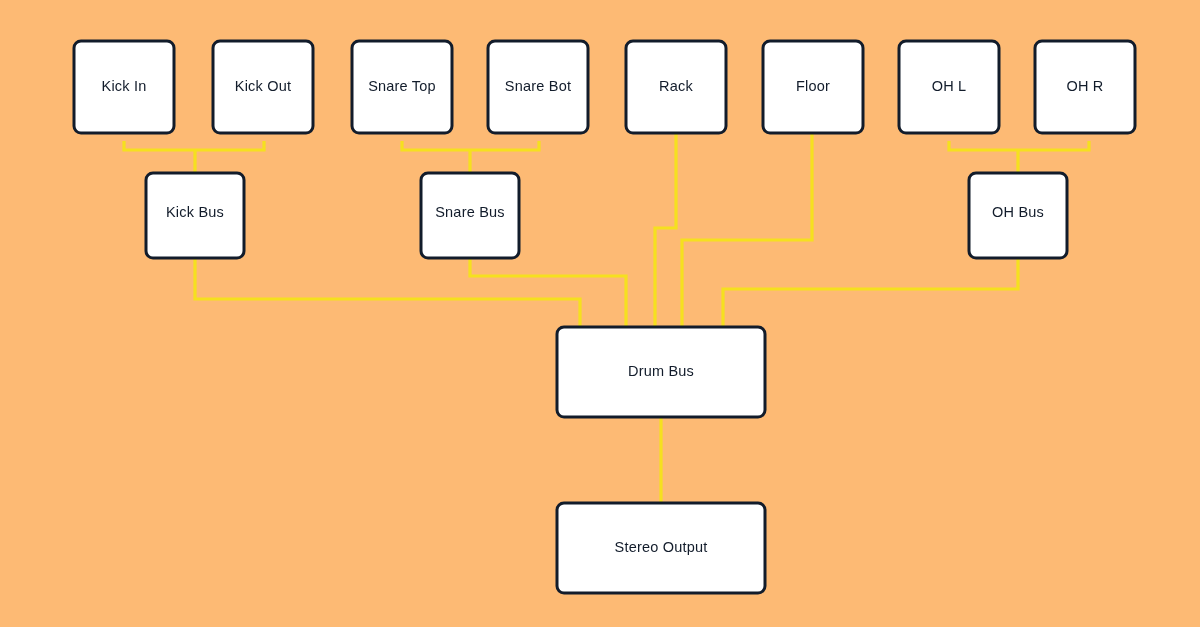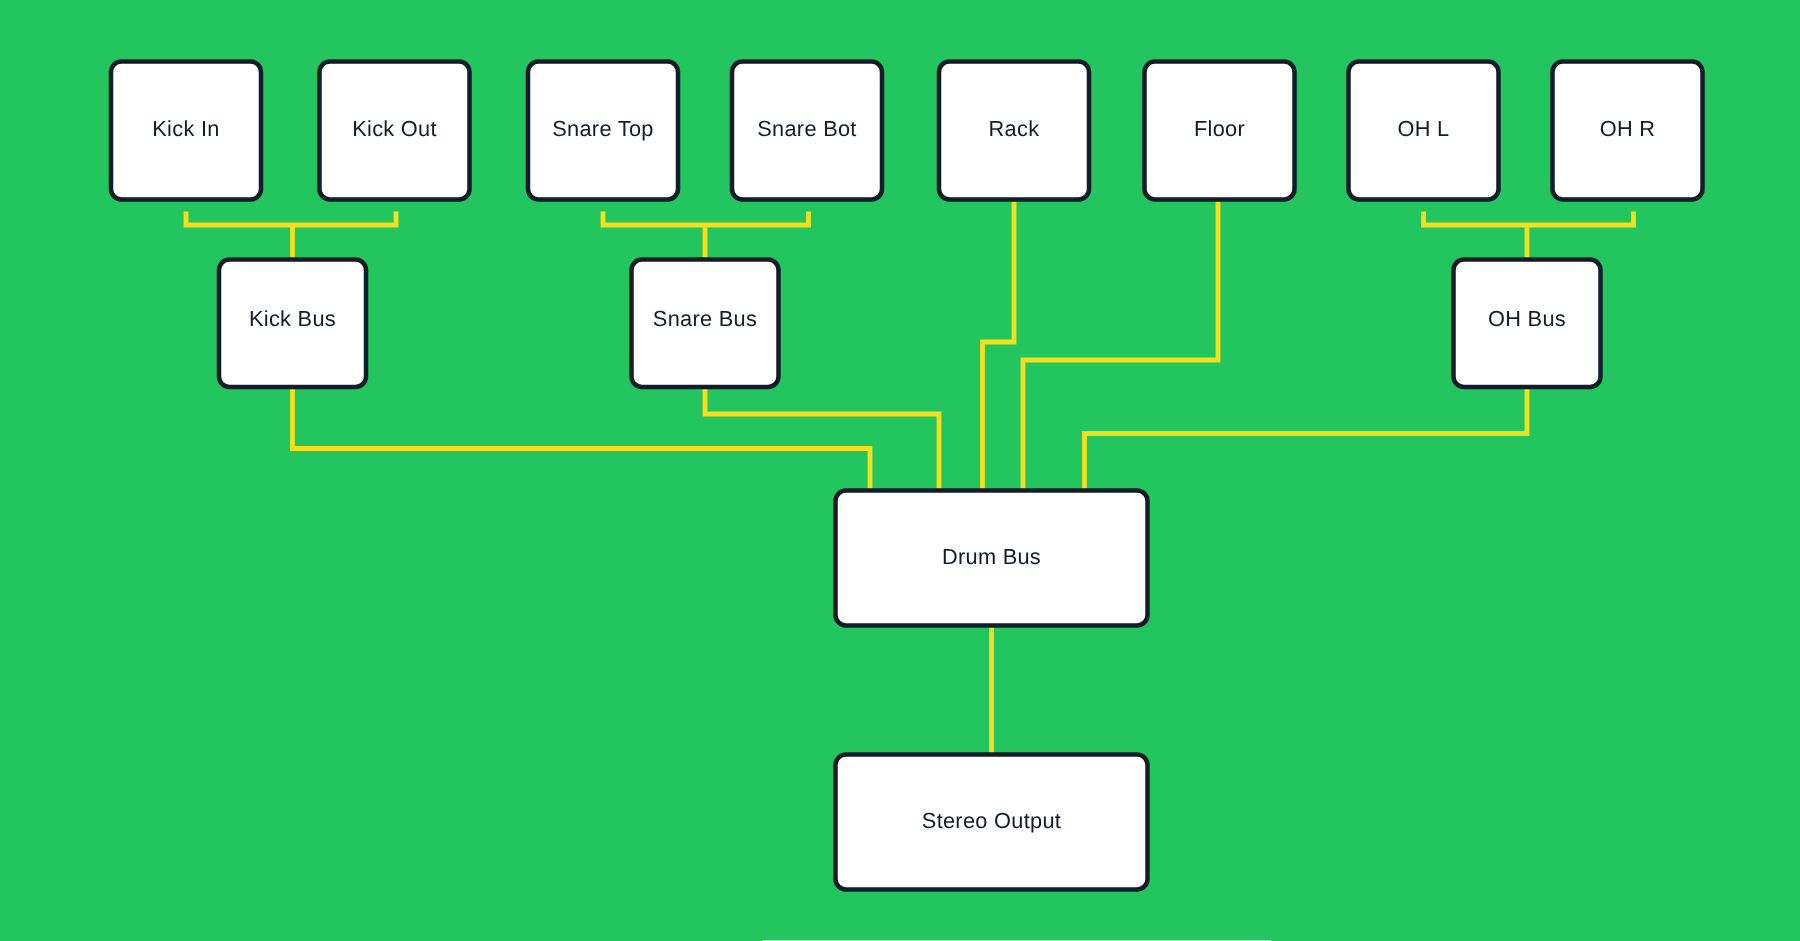--- a/index.html
+++ b/index.html
@@ -11,21 +11,21 @@
   body {
     width: 1200px;
     height: 627px;
     font-family: "Liberation Sans", sans-serif;
     overflow: hidden;
   }
   #diagram-root {
     position: relative;
     width: 1200px;
     height: 627px;
-    background: #22c55e;
+    background: #fdba74;
     text-align: right;
   }
   svg#flow-svg {
     position: absolute;
     top: 0;
     left: 0;
     width: 1200px;
     height: 627px;
     display: block;
   }

